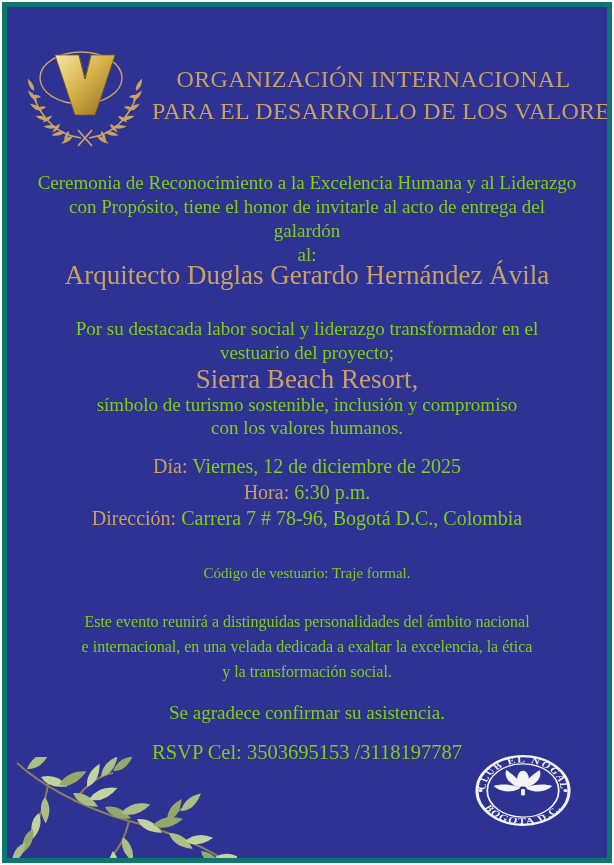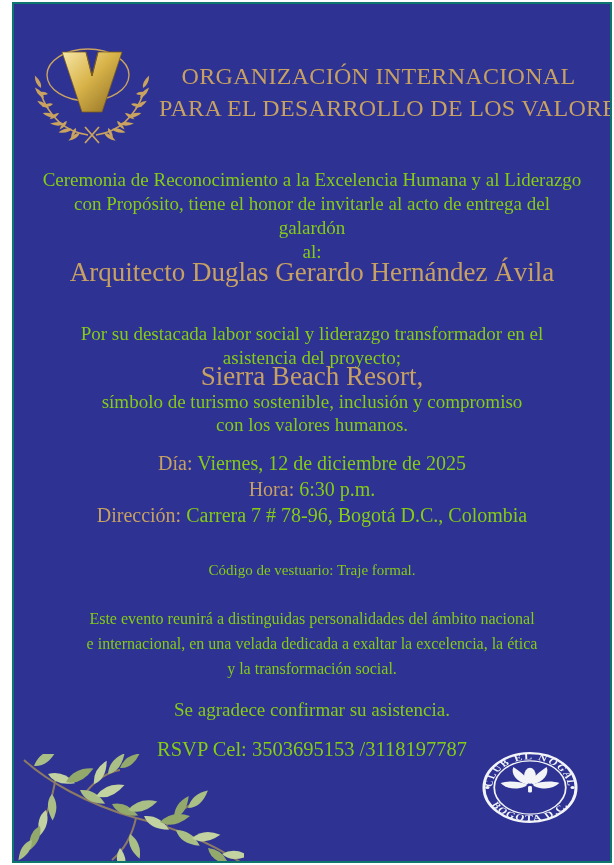--- a/index.html
+++ b/index.html
@@ -1,31 +1,31 @@
 <!DOCTYPE html>
 <html><head>
 <meta charset="utf-8">
 <style>
   html,body{margin:0;padding:0;background:#ffffff;}
   body{width:614px;height:865px;overflow:hidden;position:relative;
        font-family:"Liberation Serif","DejaVu Serif",serif;}
   .card{position:absolute;left:2px;top:2px;right:2px;bottom:2px;
-        background:#2e3292;border:2px solid #0f766e;box-sizing:border-box;overflow:hidden;margin-left:10px;}
+        background:#2e3292;border:5px solid #0f766e;box-sizing:border-box;overflow:hidden;}
   .abs{position:absolute;left:0;right:0;text-align:center;}
   .gold{color:#c6a163;}
   .white{color:#84cc16;}
   .nowrap{white-space:nowrap;}
 
   .logo{position:absolute;left:14px;top:28px;width:132px;height:114px;}
   .titles{position:absolute;left:145px;right:12px;top:56px;text-align:center;
           font-size:24px;line-height:32px;color:#c6a163;letter-spacing:0.3px;}
 
   .intro{top:164px;font-size:19px;line-height:24px;}
   .honoree{top:253px;font-size:27px;}
-  .proj-p1{top:318px;font-size:19px;line-height:24px;text-align:center;}
+  .proj-p1{top:310px;font-size:19px;line-height:24px;text-align:center;}
   .proj-name{top:357px;font-size:27px;}
   .proj-p2{top:386px;font-size:19px;line-height:23px;}
 
   .details{top:446px;font-size:20px;line-height:26px;}
   .dress{top:558px;font-size:15px;}
 
   .closing{top:602px;font-size:16px;line-height:25px;}
   .confirm{top:695px;font-size:19px;}
   .rsvp{top:734px;font-size:20.5px;}
 
@@ -80,21 +80,21 @@
     <div class="nowrap">Ceremonia de Reconocimiento a la Excelencia Humana y al Liderazgo</div>
     <div class="nowrap">con Propósito, tiene el honor de invitarle al acto de entrega del</div>
     <div class="nowrap">galardón</div>
     <div class="nowrap">al:</div>
   </div>
 
   <div class="abs honoree gold nowrap">Arquitecto Duglas Gerardo Hernández Ávila</div>
 
   <div class="abs proj-p1 white">
     <div class="nowrap">Por su destacada labor social y liderazgo transformador en el</div>
-    <div class="nowrap">asistencia del proyecto;</div>
+    <div class="nowrap">vestuario del proyecto;</div>
   </div>
   <div class="abs proj-name gold nowrap">Sierra Beach Resort,</div>
   <div class="abs proj-p2 white">
     <div class="nowrap">símbolo de turismo sostenible, inclusión y compromiso</div>
     <div class="nowrap">con los valores humanos.</div>
   </div>
 
   <div class="abs details">
     <div class="nowrap"><span class="gold">Día:</span><span class="white"> Viernes, 12 de diciembre de 2025</span></div>
     <div class="nowrap"><span class="gold">Hora:</span><span class="white"> 6:30 p.m.</span></div>

